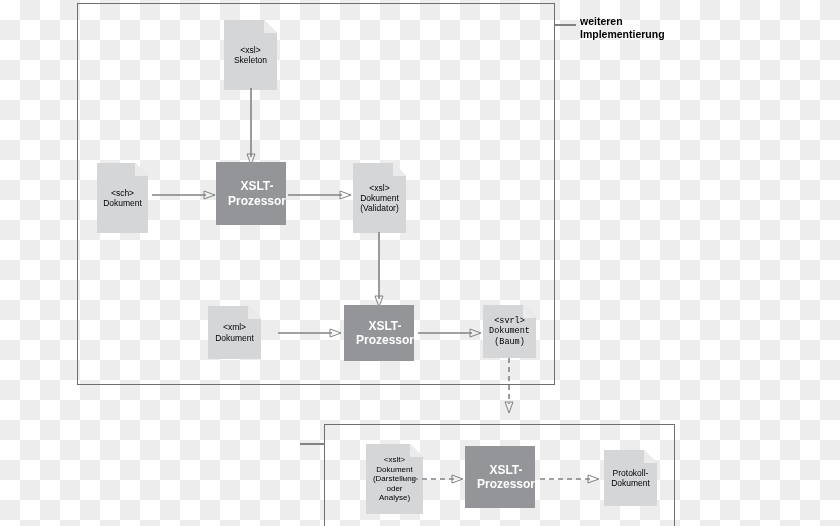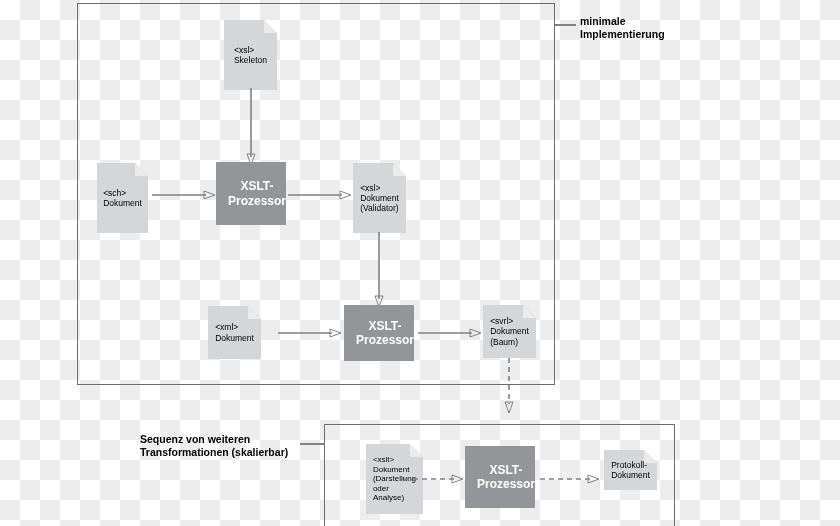--- a/index.html
+++ b/index.html
@@ -27,21 +27,21 @@
   }
   
   .doc-node {
     position: absolute;
     box-sizing: border-box;
     background: #d5d6d8;
     color: #000000;
     display: flex;
     align-items: center;
     justify-content: center;
-    text-align: left;
+    text-align: center;
     line-height: 1.18;
     -webkit-clip-path: polygon(0 0, calc(100% - 13px) 0, 100% 13px, 100% 100%, 0 100%);
     clip-path: polygon(0 0, calc(100% - 13px) 0, 100% 13px, 100% 100%, 0 100%);
   }
   .doc-node .fold {
     position: absolute;
     top: 0;
     right: 0;
     width: 13px;
     height: 13px;
@@ -89,29 +89,27 @@
 </style>
 </head>
 <body>
 
 <div id="canvas">
 
   <div class="group-frame" style="left:77px; top:3px; width:478px; height:382px;"></div>
 
   <div class="leader" style="left:555px; top:24px; width:21px;"></div>
 
-  <div class="note" style="left: 580px; top: 15px; font-size: 10.5px; white-space: pre-line;">minimale
+  <div class="note" style="left: 580px; top: 15px; font-size: 10.5px; white-space: pre-line;">weiteren
 Implementierung</div>
 
   <div class="group-frame" style="left:324px; top:424px; width:351px; height:118px;"></div>
 
   <div class="leader" style="left:300px; top:443px; width:25px;"></div>
 
-  <div class="note" style="left: 140px; top: 433px; font-size: 10.5px; text-align: left; white-space: pre-line;">Sequenz von weiteren
-Transformationen (skalierbar)</div>
 
   <div class="doc-node" style="left:224px; top:20px; width:53px; height:70px; font-size:8.5px;">
     <span class="fold"></span>
     <span class="doc-label" style="white-space: pre-line;">&lt;xsl&gt;
 Skeleton</span>
   </div>
 
   <svg class="conn" style="left:240px; top:88px; width:24px; height:78px;" viewBox="0 0 24 78">
     <line x1="11" y1="0" x2="11" y2="69" stroke-width="1.6"></line>
     <path d="M11 77 L7 66 L15 66 Z" fill="#808285" stroke="none"></path>
@@ -166,21 +164,21 @@
 Prozessor</span>
   </div>
 
   <svg class="conn" style="left:418px; top:323px; width:64px; height:20px;" viewBox="0 0 64 20">
     <line x1="0" y1="10" x2="54" y2="10" stroke-width="1.6"></line>
     <path d="M63 10 L52 6 L52 14 Z" fill="#808285" stroke="none"></path>
   </svg>
 
   <div class="doc-node" style="left:483px; top:305px; width:53px; height:53px; font-size:8.5px;">
     <span class="fold"></span>
-    <span class="doc-label" style="white-space: pre-line;">&lt;svrl&gt;
+    <span class="doc-label" style="white-space: pre-line; font-family: Liberation Mono, monospace;">&lt;svrl&gt;
 Dokument
 (Baum)</span>
   </div>
 
   <svg class="conn" style="left:498px; top:358px; width:24px; height:56px;" viewBox="0 0 24 56">
     <line x1="11" y1="0" x2="11" y2="46" stroke-width="1.6" stroke-dasharray="5,4"></line>
     <path d="M11 55 L7 44 L15 44 Z" fill="#808285" stroke="none"></path>
   </svg>
 
   <div class="doc-node" style="left:343px; top:444px; width:57px; height:70px; font-size:8px;margin-left:23px;">
@@ -200,19 +198,19 @@
   <div class="proc-node" style="left:465px; top:446px; width:70px; height:62px; font-size:12px;">
     <span style="white-space: pre-line;">XSLT-
 Prozessor</span>
   </div>
 
   <svg class="conn" style="left:540px; top:469px; width:60px; height:20px;" viewBox="0 0 60 20">
     <line x1="0" y1="10" x2="50" y2="10" stroke-width="1.6" stroke-dasharray="5,4"></line>
     <path d="M59 10 L48 6 L48 14 Z" fill="#808285" stroke="none"></path>
   </svg>
 
-  <div class="doc-node" style="left:604px; top:450px; width:53px; height:40px; font-size:8.5px;">
+  <div class="doc-node" style="left:604px; top:450px; width:53px; height:56px; font-size:8.5px;">
     <span class="fold"></span>
     <span class="doc-label" style="white-space: pre-line;">Protokoll-
 Dokument</span>
   </div>
 
 </div>
 
 </body></html>

